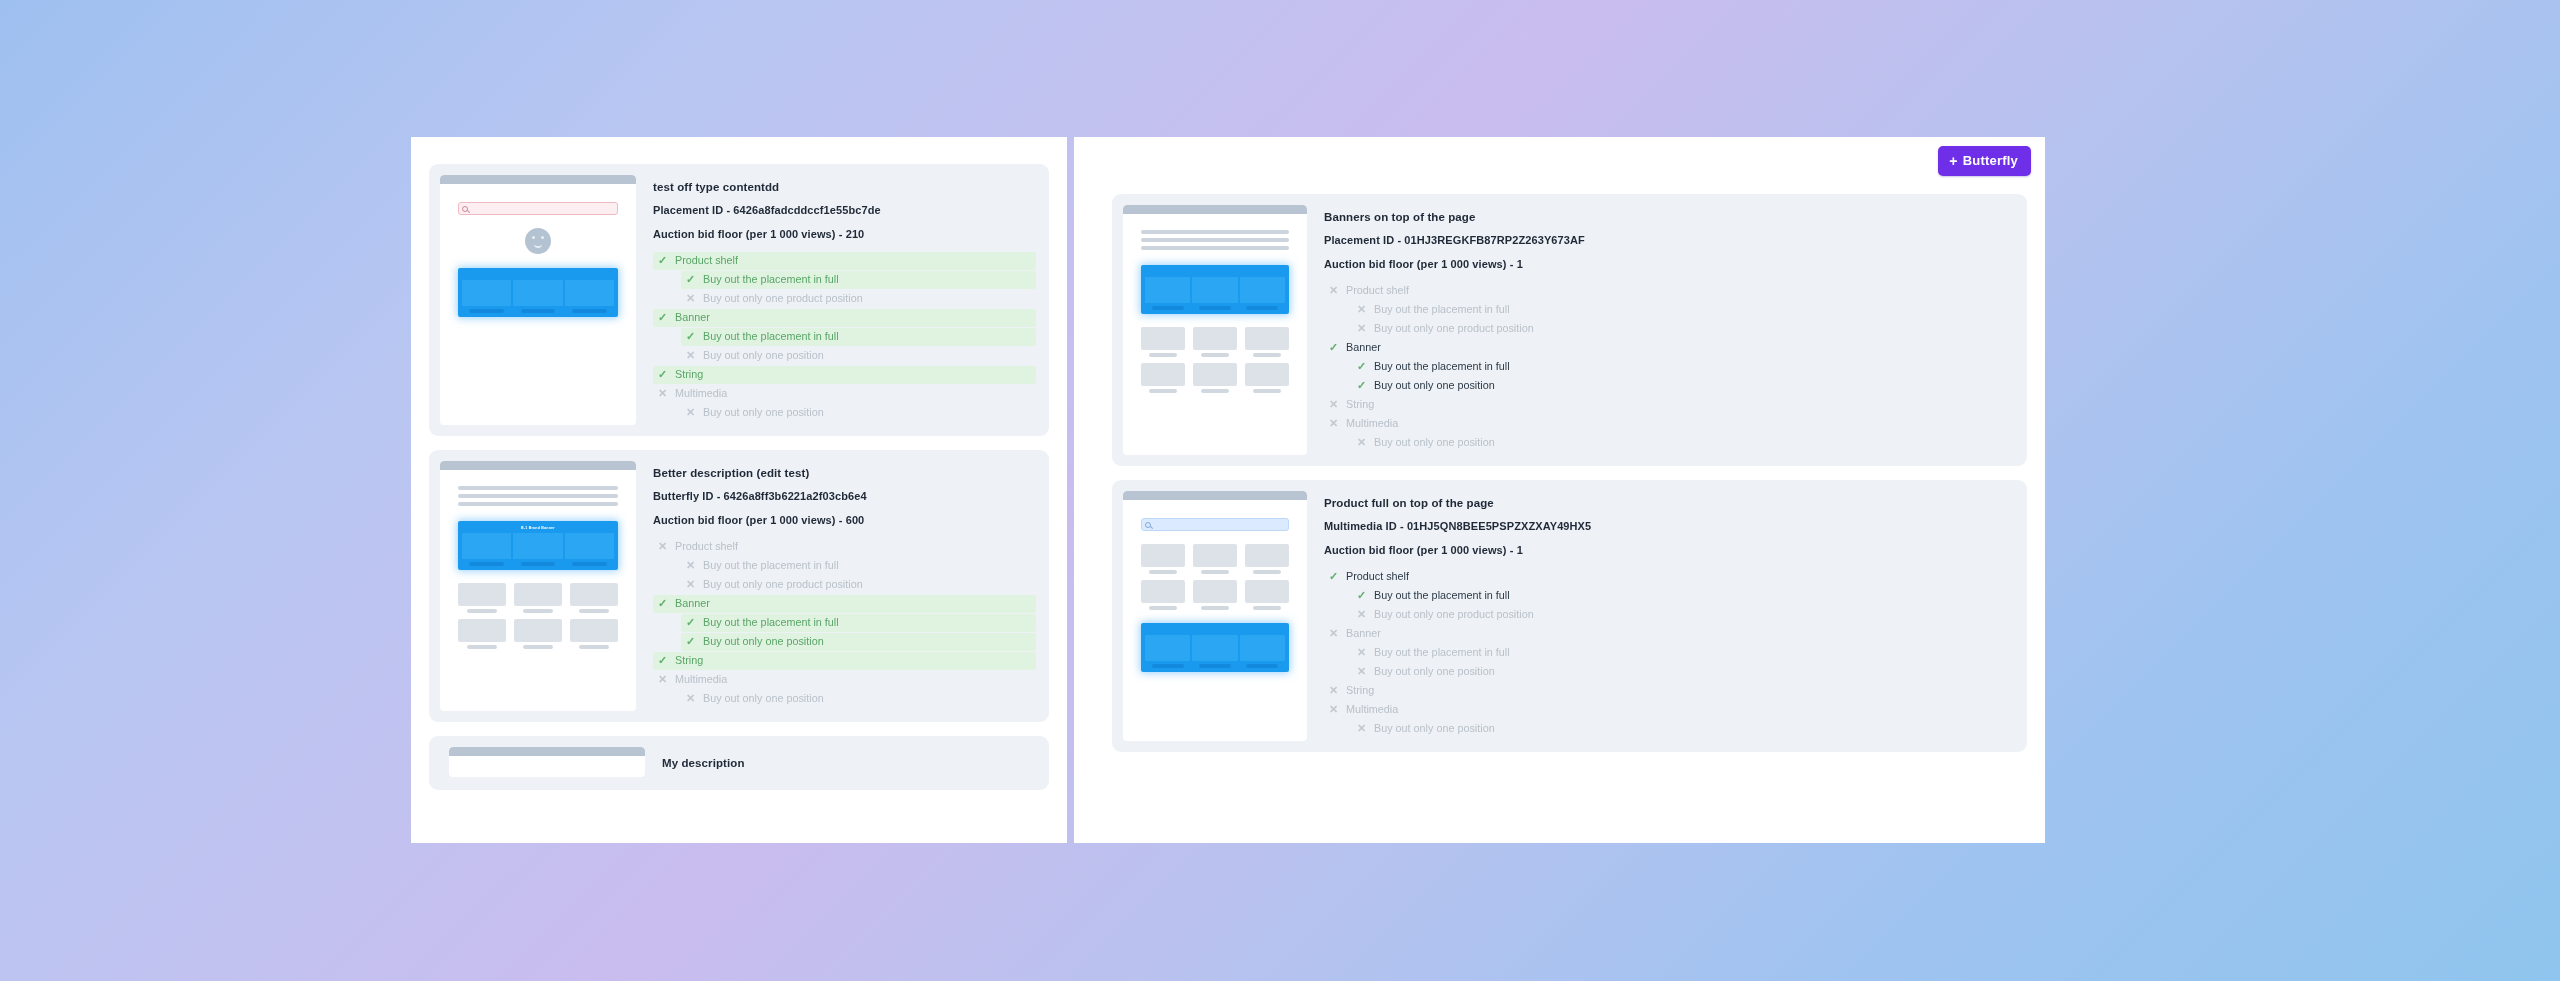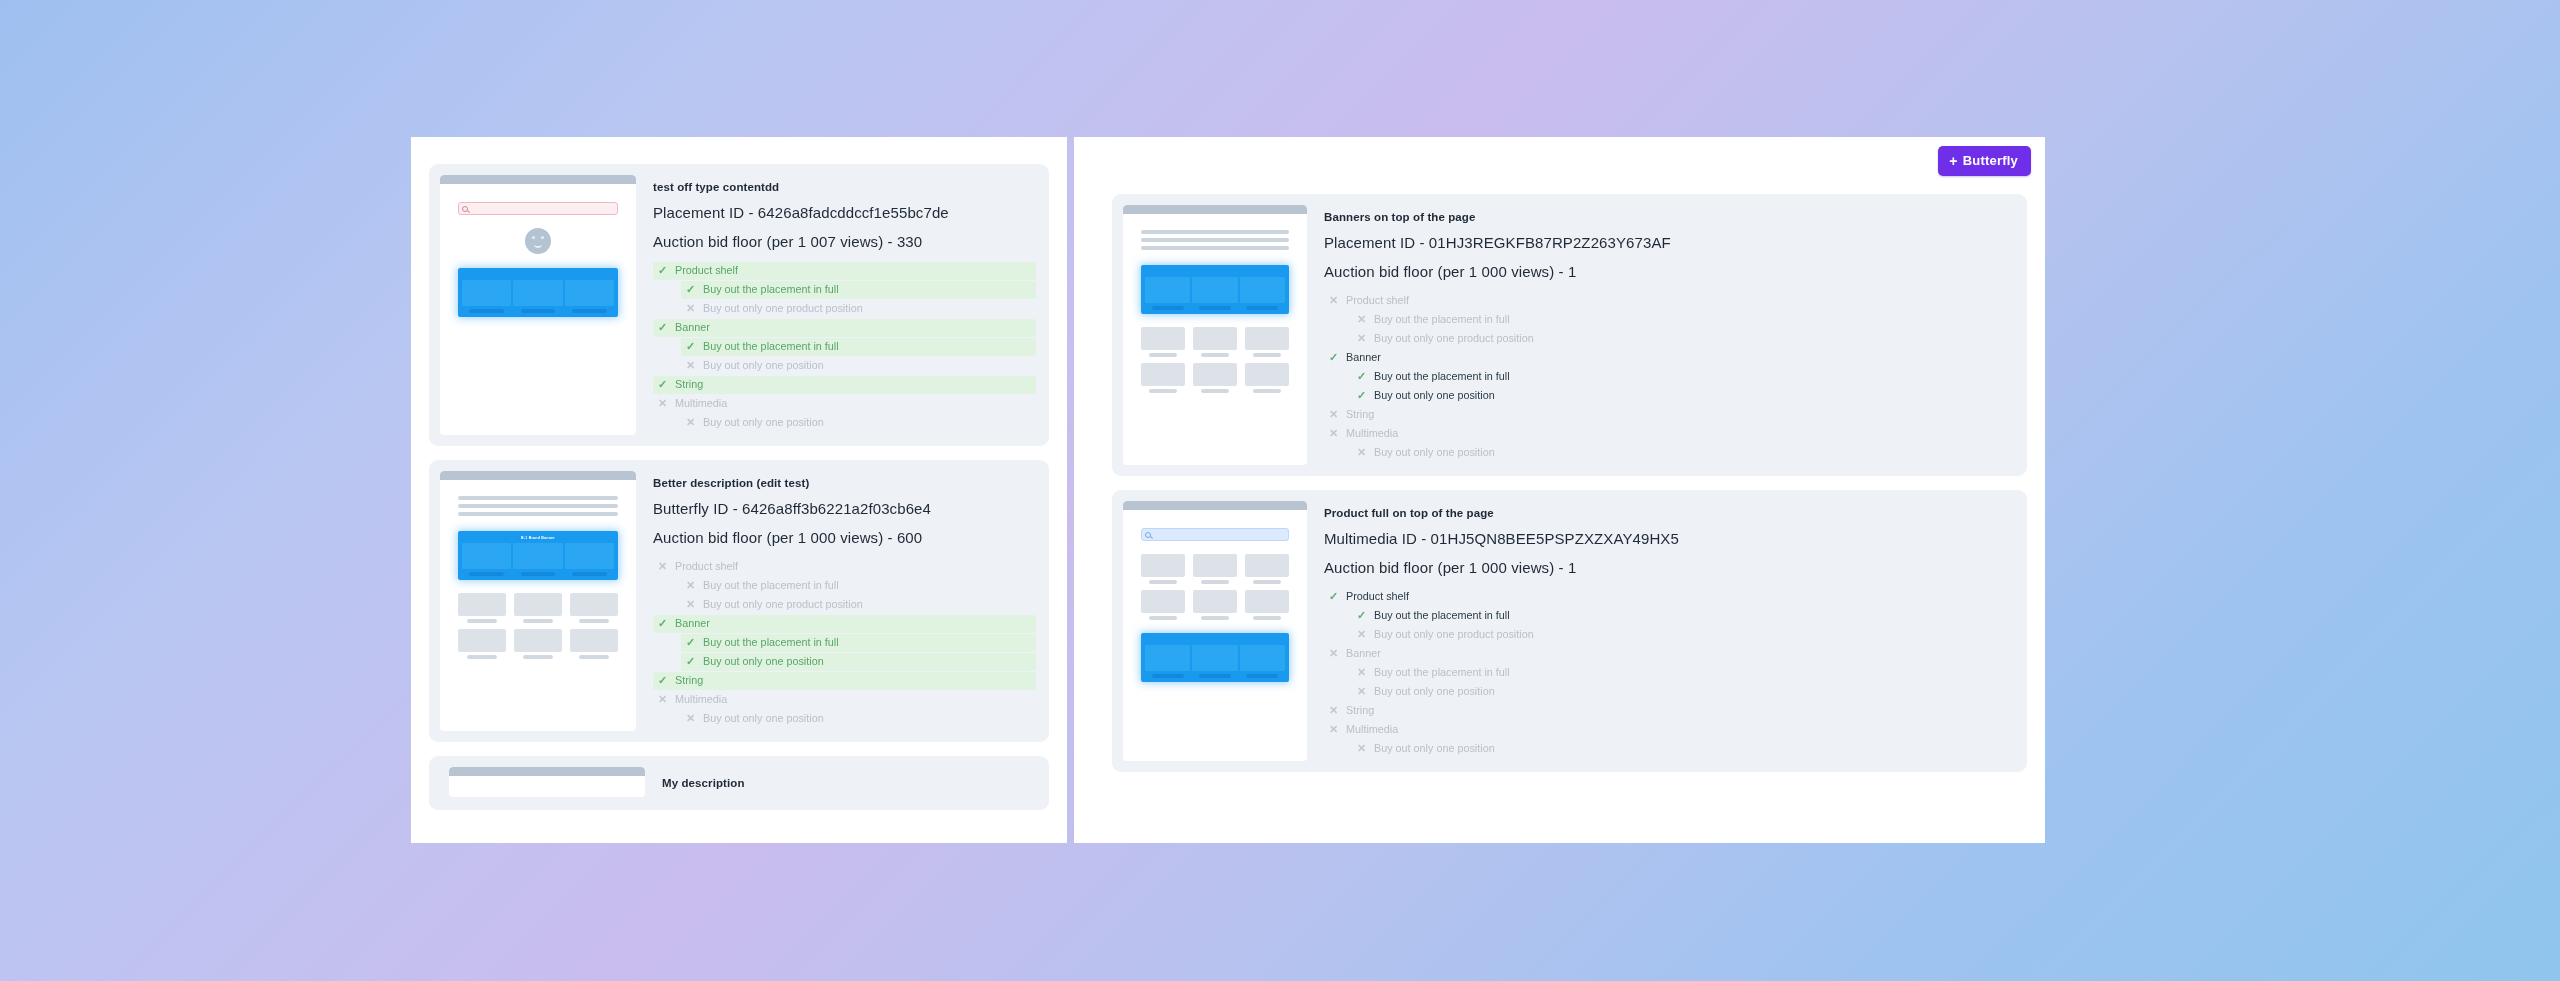--- a/index.html
+++ b/index.html
@@ -149,21 +149,21 @@
   .wf-grid .cell .img { height: 23px; background: #dde2e8; border-radius: 2px; }
   .wf-grid .cell .cap { height: 4px; width: 62%; margin: 3px auto 0 auto; background: #d2d8df; border-radius: 2px; }
 
   
   .details { flex: 1 1 auto; padding: 6px 2px 2px 0; min-width: 0; }
   .det-title {
     font-size: 11.5px; font-weight: 700; color: #1f2937;
     margin-bottom: 11px; letter-spacing: .1px;
   }
   .det-meta {
-    font-size: 15px; font-weight: 400; color: #1f2937;
+    font-size: 11px; font-weight: 700; color: #1f2937;
     margin-bottom: 12px; letter-spacing: .1px;
   }
 
   .opts { margin-top: 4px; }
   .opt-row {
     display: flex; align-items: center; gap: 7px;
     font-size: 10.8px; line-height: 1;
     padding: 3px 6px 4px 4px;
     border-radius: 2px;
     margin-bottom: 1px;
@@ -217,21 +217,21 @@
                     <div class="img"></div>
                     <div class="cap"></div>
                   </div>
                 </div>
               </div>
             </div>
           </div>
           <div class="details">
             <div class="det-title">test off type contentdd</div>
             <div class="det-meta">Placement ID - 6426a8fadcddccf1e55bc7de</div>
-            <div class="det-meta">Auction bid floor (per 1 007 views) -  330</div>
+            <div class="det-meta">Auction bid floor (per 1 000 views) -  210</div>
             <div class="opts">
               <div class="opt-row on">
                 <span class="mark">✓</span>
                 <span class="label">Product shelf</span>
               </div>
               <div class="opt-row lvl2 on">
                 <span class="mark">✓</span>
                 <span class="label">Buy out the placement in full</span>
               </div>
               <div class="opt-row lvl2 off">

